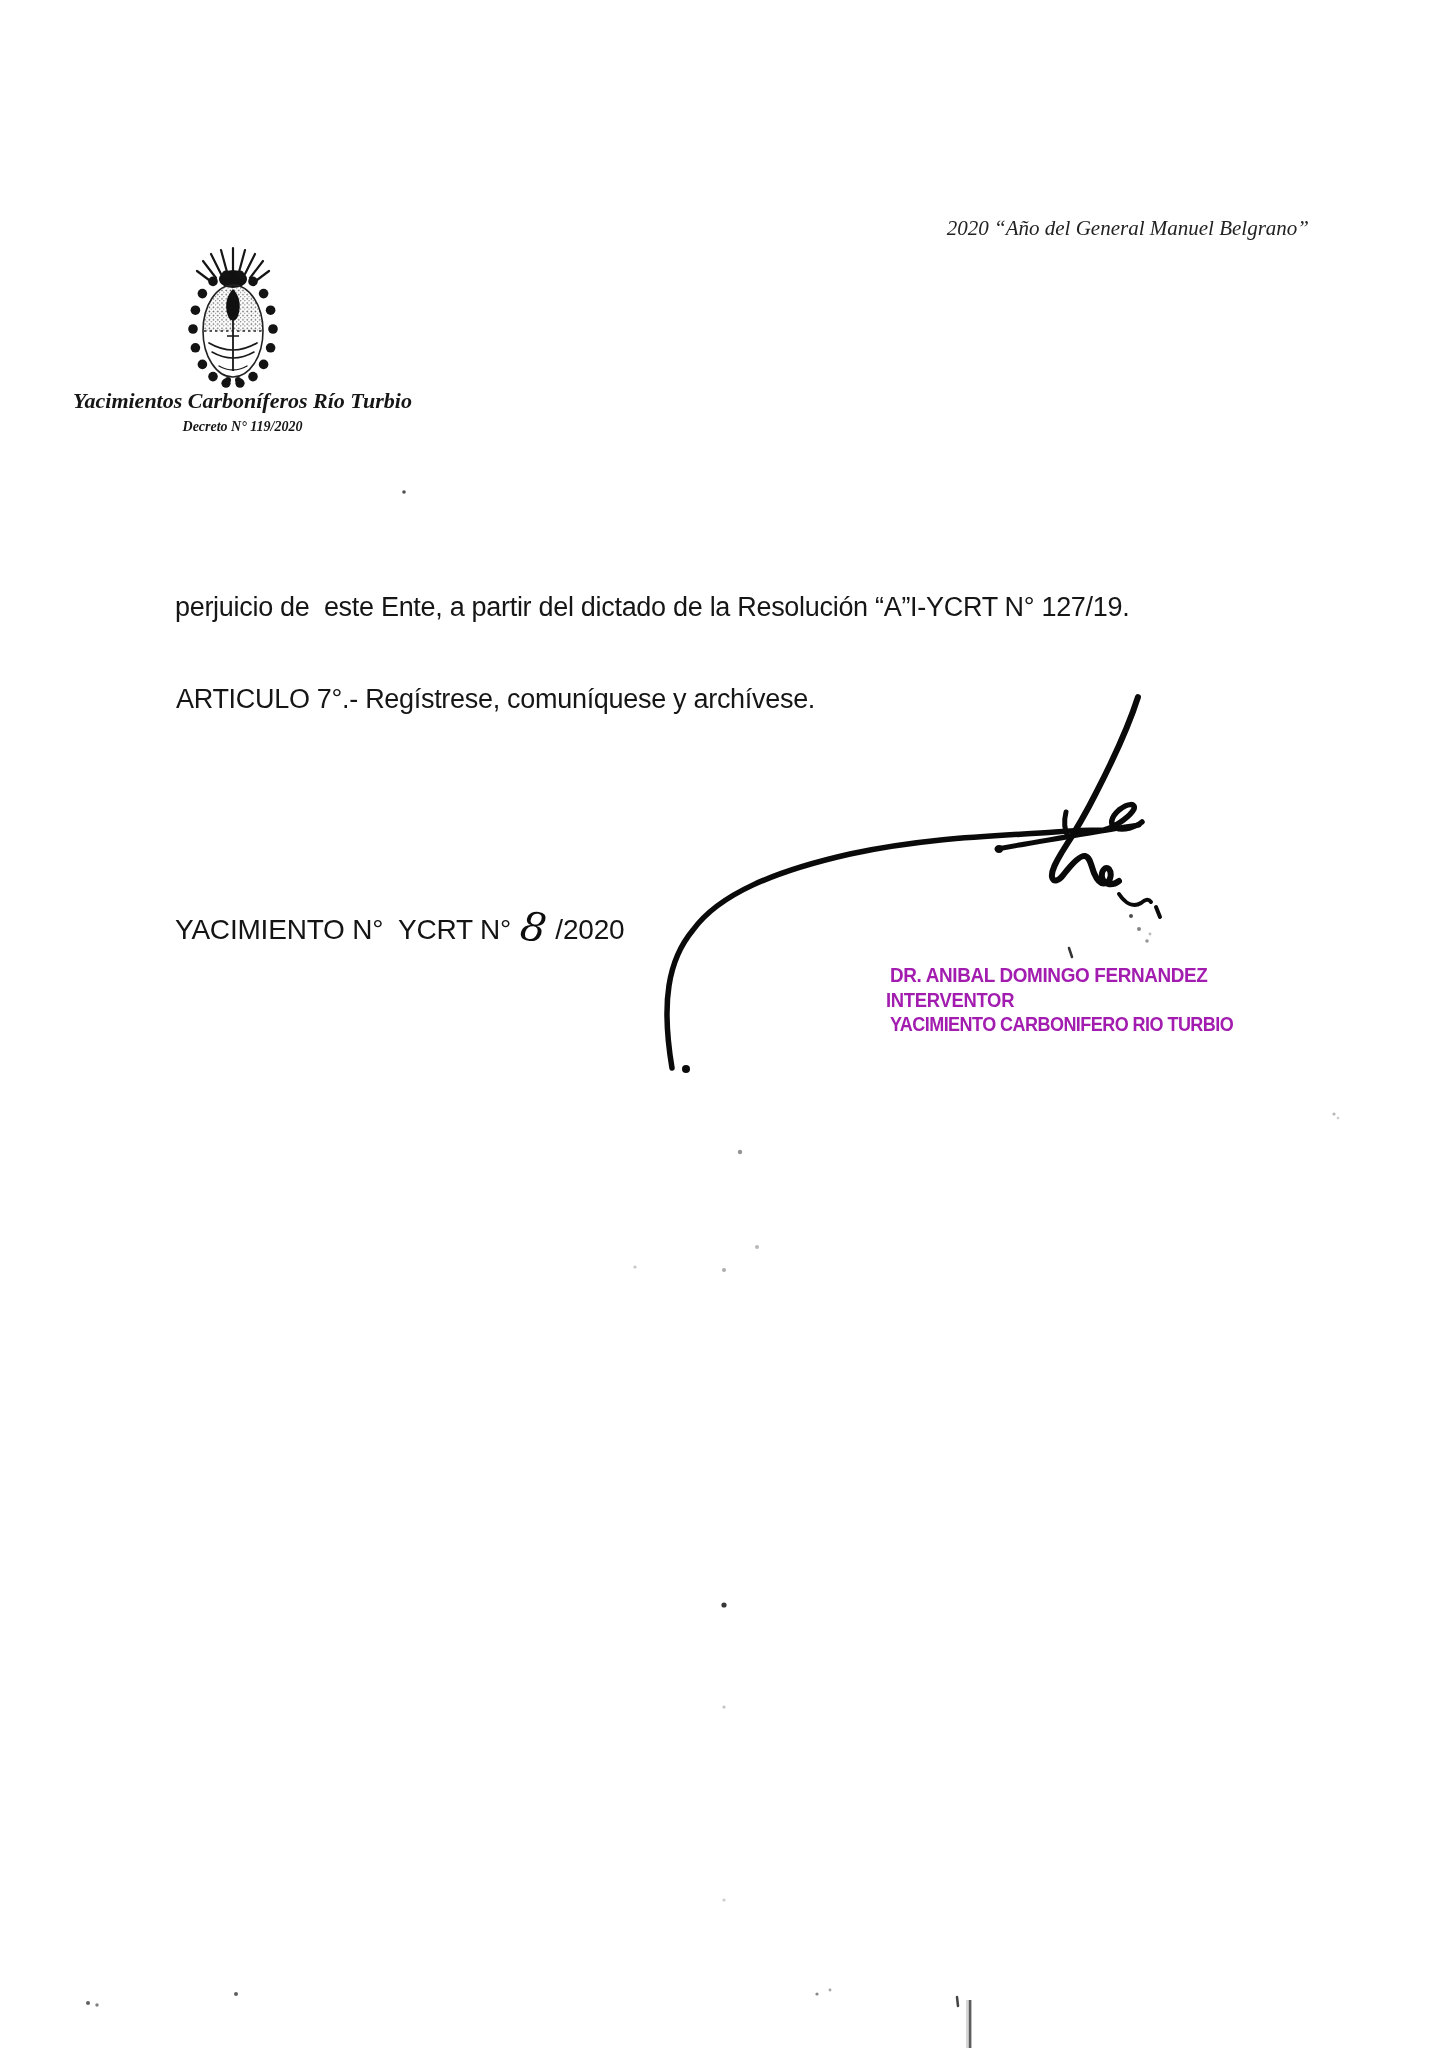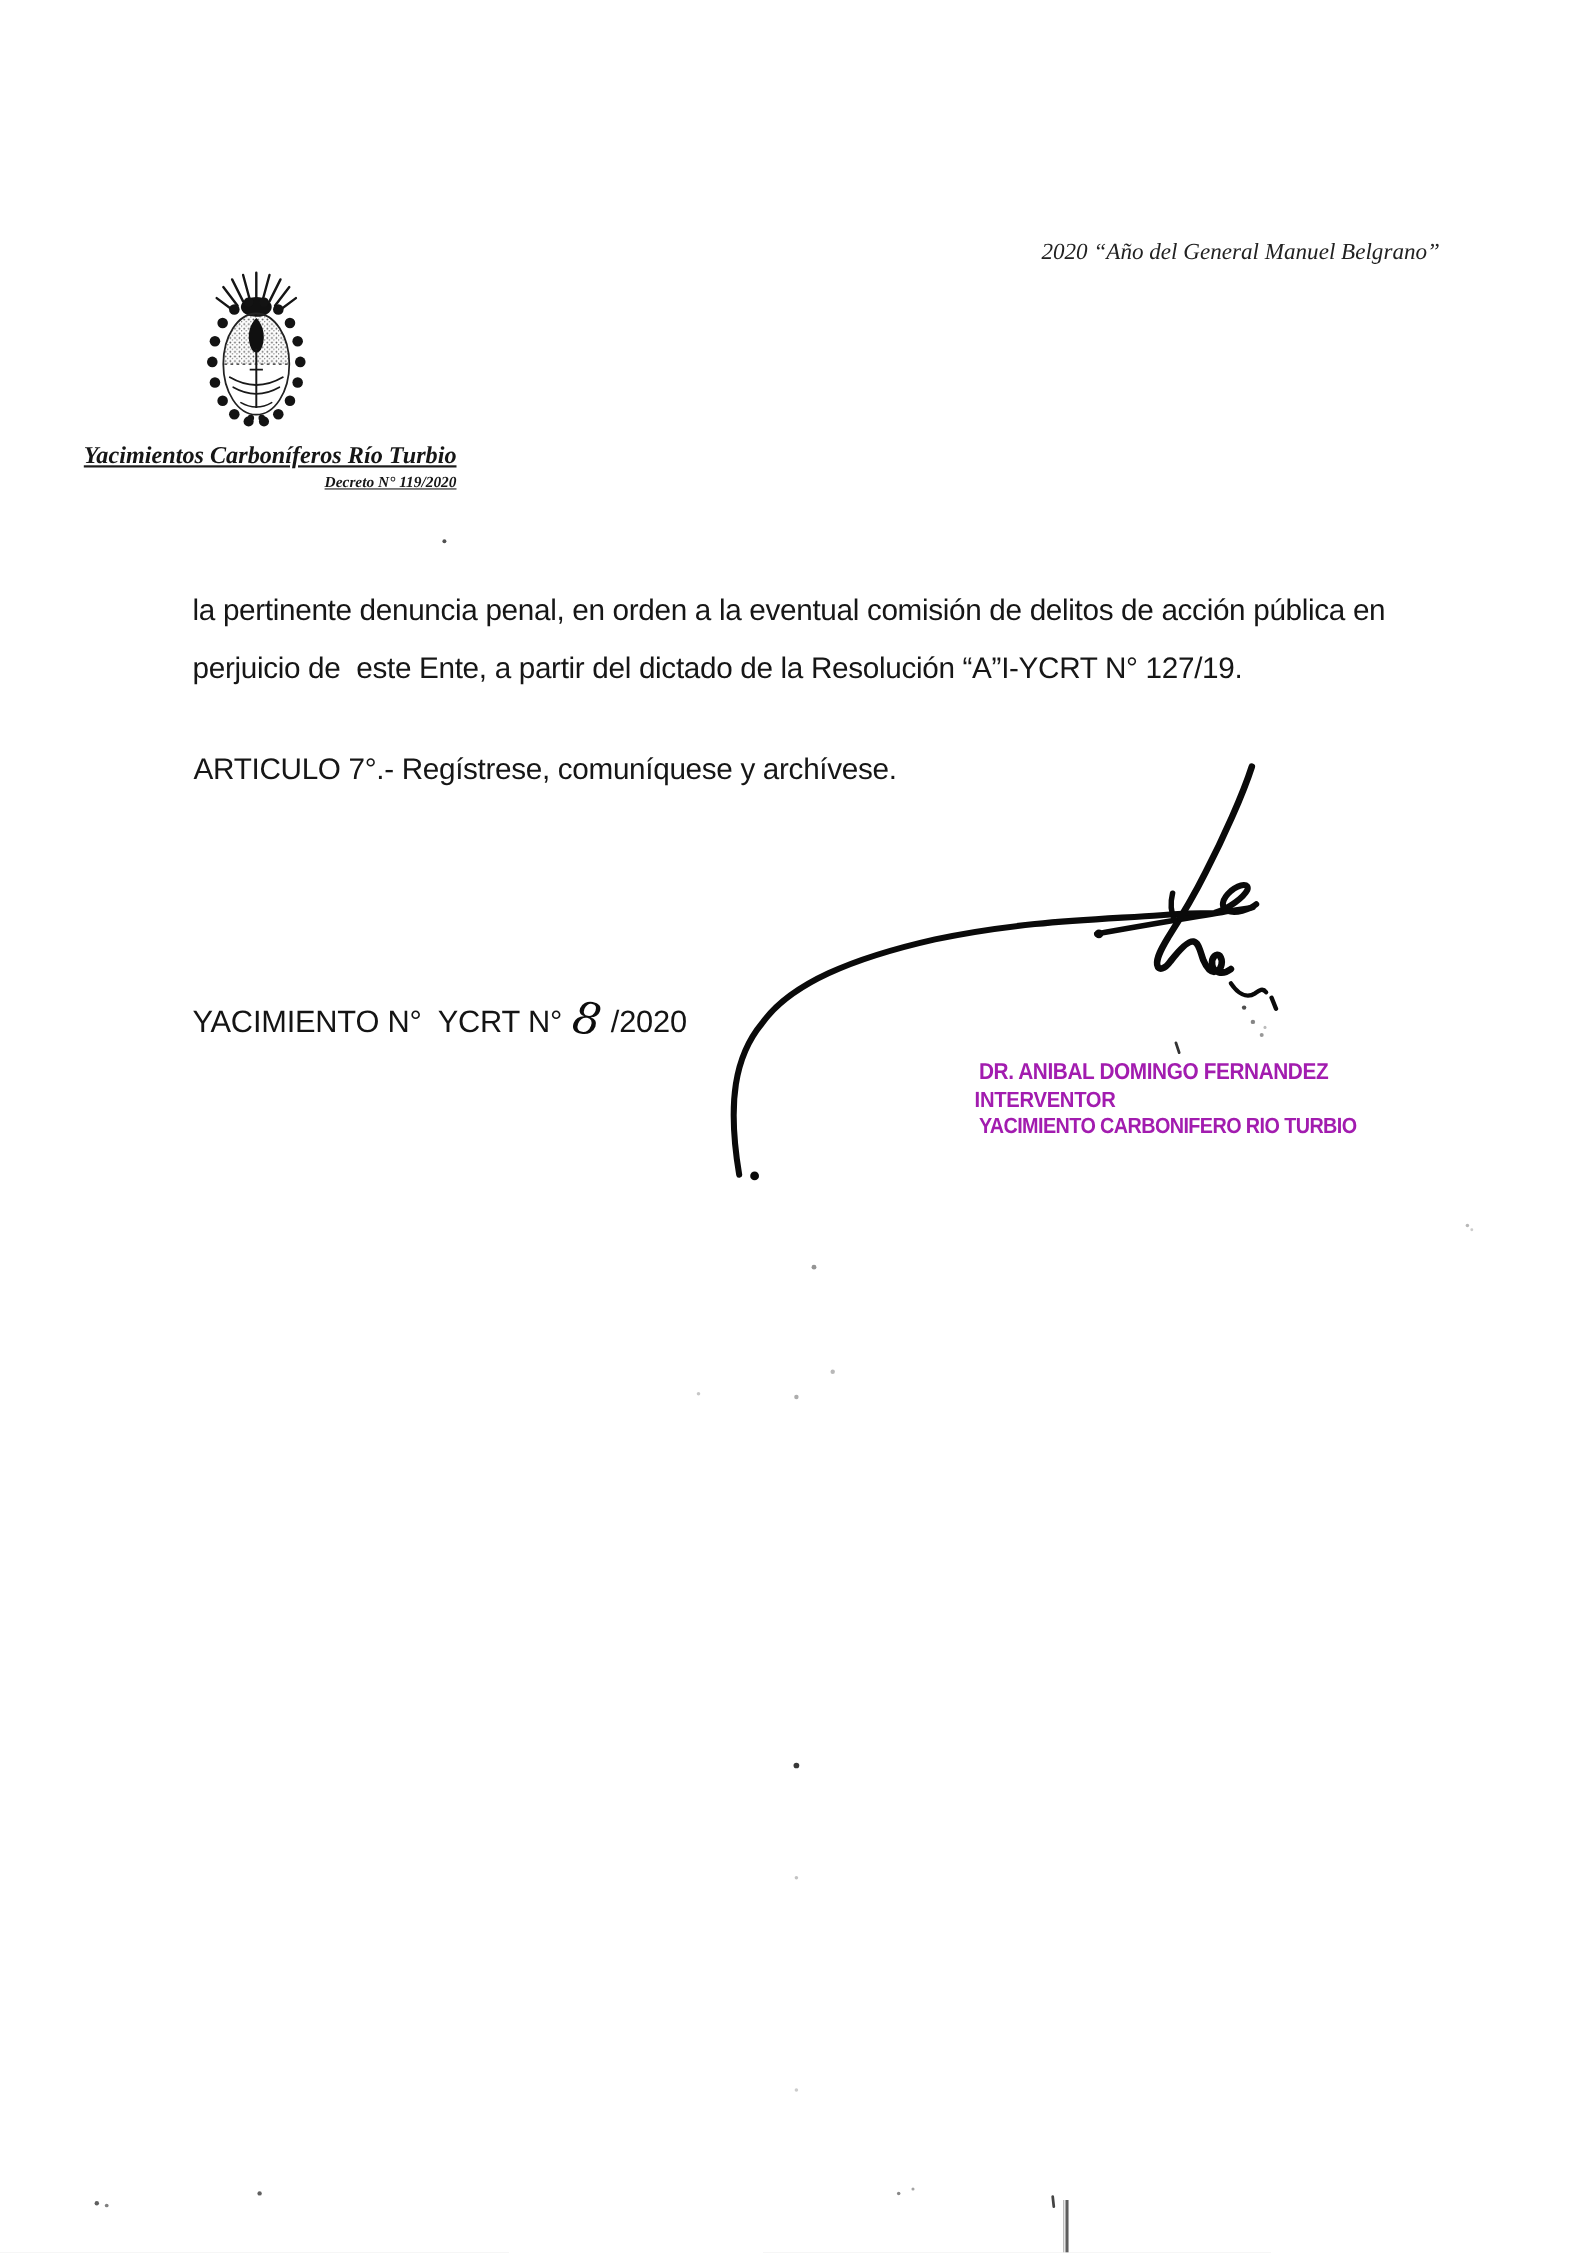--- a/index.html
+++ b/index.html
@@ -18,21 +18,21 @@
     top:216px;right:136px;
     font-family:"Liberation Serif", serif;
     font-style:italic;
     font-size:21px;
     color:#222;
     white-space:pre;
   }
   
   .coa{top:243px;left:183px;width:100px;height:148px;}
   
-  .org-block{top:401px;left:70px;width:345px;text-align:right;text-decoration:underline;}
+  .org-block{top:388px;left:70px;width:345px;text-align:center;}
   .org-name{
     font-family:"Liberation Serif", serif;
     font-style:italic;font-weight:bold;
     font-size:22px;line-height:26px;color:#161616;
     white-space:pre;
   }
   .org-decree{
     font-family:"Liberation Serif", serif;
     font-style:italic;font-weight:bold;
     font-size:14px;line-height:25px;color:#161616;
@@ -150,21 +150,20 @@
     </g>
     <circle cx="45" cy="137" r="3" fill="#141414"></circle>
     <circle cx="55" cy="137" r="3" fill="#141414"></circle>
   </svg>
 
   <div class="abs org-block">
     <div class="org-name">Yacimientos Carboníferos Río Turbio</div>
     <div class="org-decree">Decreto N° 119/2020</div>
   </div>
 
-  <div class="abs body-line p1-l2">la pertinente denuncia penal, en orden a la eventual comisión de delitos de acción pública en</div>
   <div class="abs body-line p1-l3">perjuicio de  este Ente, a partir del dictado de la Resolución “A”I-YCRT N° 127/19.</div>
 
   <div class="abs body-line article3">ARTICULO 7°.- Regístrese, comuníquese y archívese.</div>
 
   <div class="abs resolution-line"><span>YACIMIENTO N°  YCRT N° </span><span class="res-number">8</span><span> /2020</span></div>
 
   <div class="abs sig-block">
     <div class="sig-name">DR. ANIBAL DOMINGO FERNANDEZ</div>
     <div class="sig-title">INTERVENTOR</div>
     <div class="sig-org">YACIMIENTO CARBONIFERO RIO TURBIO</div>

